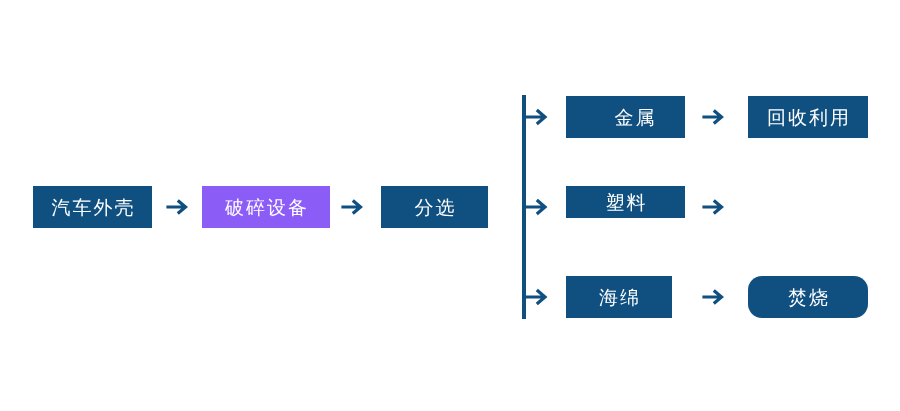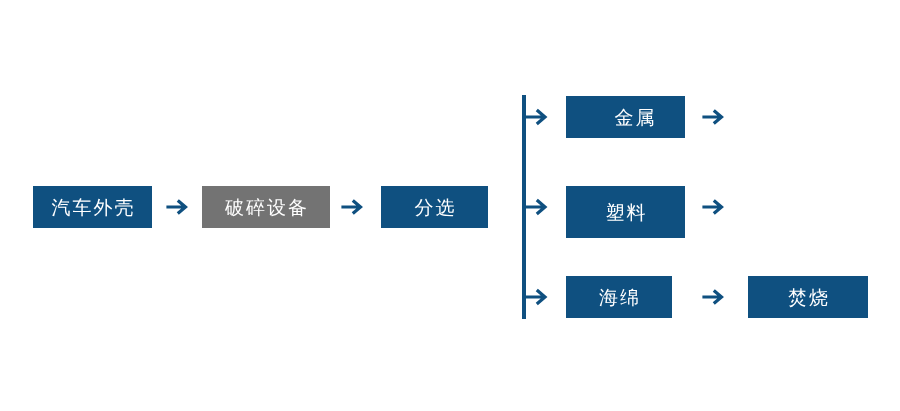--- a/index.html
+++ b/index.html
@@ -28,21 +28,21 @@
     justify-content: center;
     color: #ffffff;
     font-size: 19px;
     letter-spacing: 2px;
     line-height: 1;
     white-space: nowrap;
     box-sizing: border-box;
     padding-left: 2px;
   }
   .node.blue { background: #0f5080; }
-  .node.red  { background: #737373; }
+  .node.red  { background: #8b5cf6; }
 
   
   .arrow {
     position: absolute;
     width: 26px;
     height: 26px;
     color: #0f5080;
   }
   .arrow svg { display: block; width: 100%; height: 100%; }
 
@@ -101,28 +101,31 @@
   <div class="node blue" style="left:566px; top:96px; width:119px; height:42px;padding-left:20px;">
     <span>金属</span>
   </div>
 
   <div class="arrow" style="left:702px; top:104px;">
     <svg viewBox="0 0 26 26" aria-hidden="true">
       <path d="M2 13 H17 M13 7.5 L19.5 13 L13 18.5" fill="none" stroke="currentColor" stroke-width="3.2" stroke-linecap="square" stroke-linejoin="miter"></path>
     </svg>
   </div>
 
+  <div class="node blue" style="left:748px; top:96px; width:120px; height:42px;">
+    <span>回收利用</span>
+  </div>
 
   <div class="branch-arrow" style="left:524px; top:196px;">
     <svg viewBox="0 0 28 22" aria-hidden="true">
       <path d="M0 11 H18 M14 5 L21 11 L14 17" fill="none" stroke="currentColor" stroke-width="3.2" stroke-linecap="square" stroke-linejoin="miter"></path>
     </svg>
   </div>
 
-  <div class="node blue" style="left:566px; top:186px; width:119px; height:52px;">
+  <div class="node blue" style="left:566px; top:186px; width:119px; height:32px;">
     <span>塑料</span>
   </div>
 
   <div class="arrow" style="left:702px; top:194px;">
     <svg viewBox="0 0 26 26" aria-hidden="true">
       <path d="M2 13 H17 M13 7.5 L19.5 13 L13 18.5" fill="none" stroke="currentColor" stroke-width="3.2" stroke-linecap="square" stroke-linejoin="miter"></path>
     </svg>
   </div>
 
 
@@ -135,17 +138,17 @@
   <div class="node blue" style="left:566px; top:276px; width:106px; height:42px;">
     <span>海绵</span>
   </div>
 
   <div class="arrow" style="left:702px; top:284px;">
     <svg viewBox="0 0 26 26" aria-hidden="true">
       <path d="M2 13 H17 M13 7.5 L19.5 13 L13 18.5" fill="none" stroke="currentColor" stroke-width="3.2" stroke-linecap="square" stroke-linejoin="miter"></path>
     </svg>
   </div>
 
-  <div class="node blue" style="left:748px; top:276px; width:120px; height:42px;">
+  <div class="node blue" style="left:748px; top:276px; width:120px; height:42px;border-radius:14px;">
     <span>焚烧</span>
   </div>
 
 </div>
 
 </body></html>

